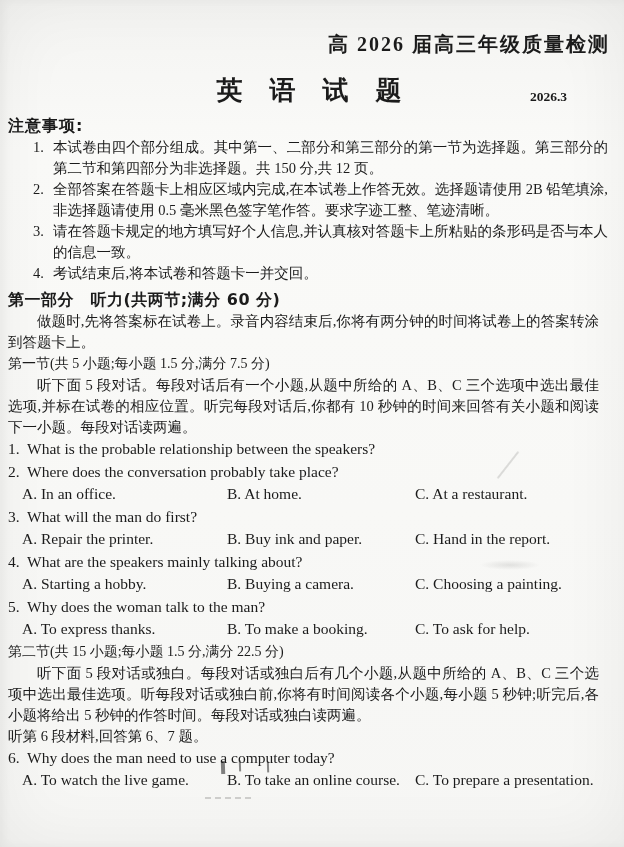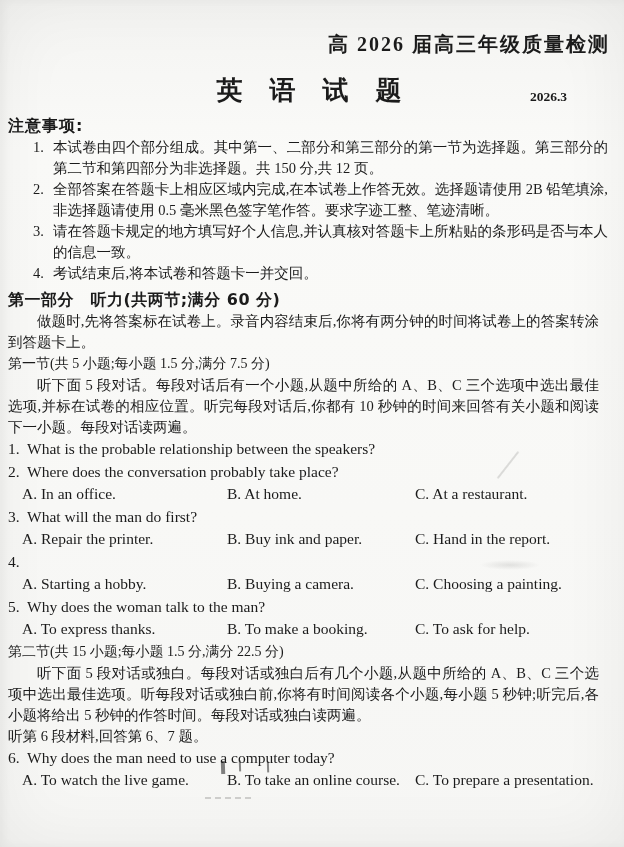--- a/index.html
+++ b/index.html
@@ -141,20 +141,21 @@
     <div class="q-options">
       <span class="opt">A. Repair the printer.</span>
       <span class="opt">B. Buy ink and paper.</span>
       <span class="opt">C. Hand in the report.</span>
     </div>
   </div>
 
   <div class="question">
     <div class="q-line">
       <span class="q-num">4.</span>
+      <span class="q-text">What are the speakers mainly talking about?</span>
     </div>
     <div class="q-options">
       <span class="opt">A. Starting a hobby.</span>
       <span class="opt">B. Buying a camera.</span>
       <span class="opt">C. Choosing a painting.</span>
     </div>
   </div>
 
   <div class="question">
     <div class="q-line">

